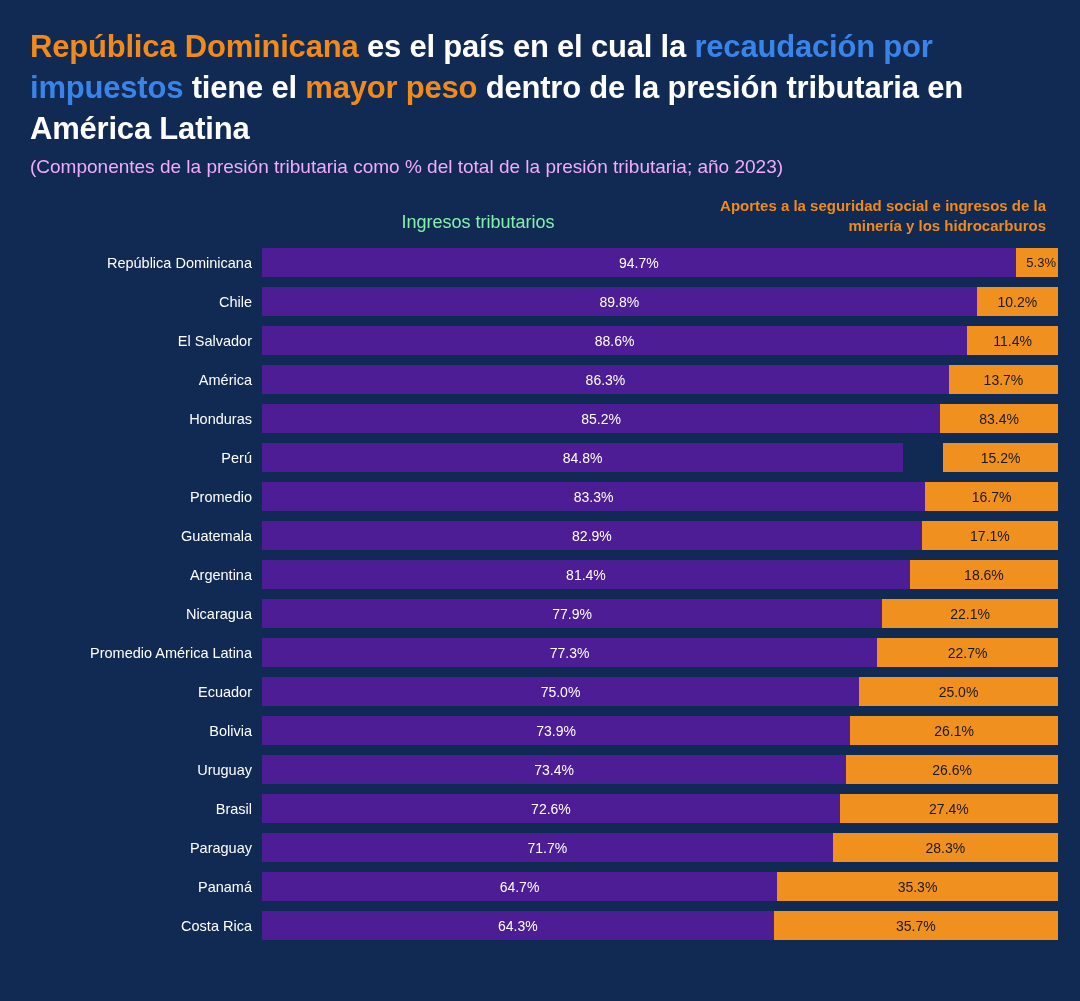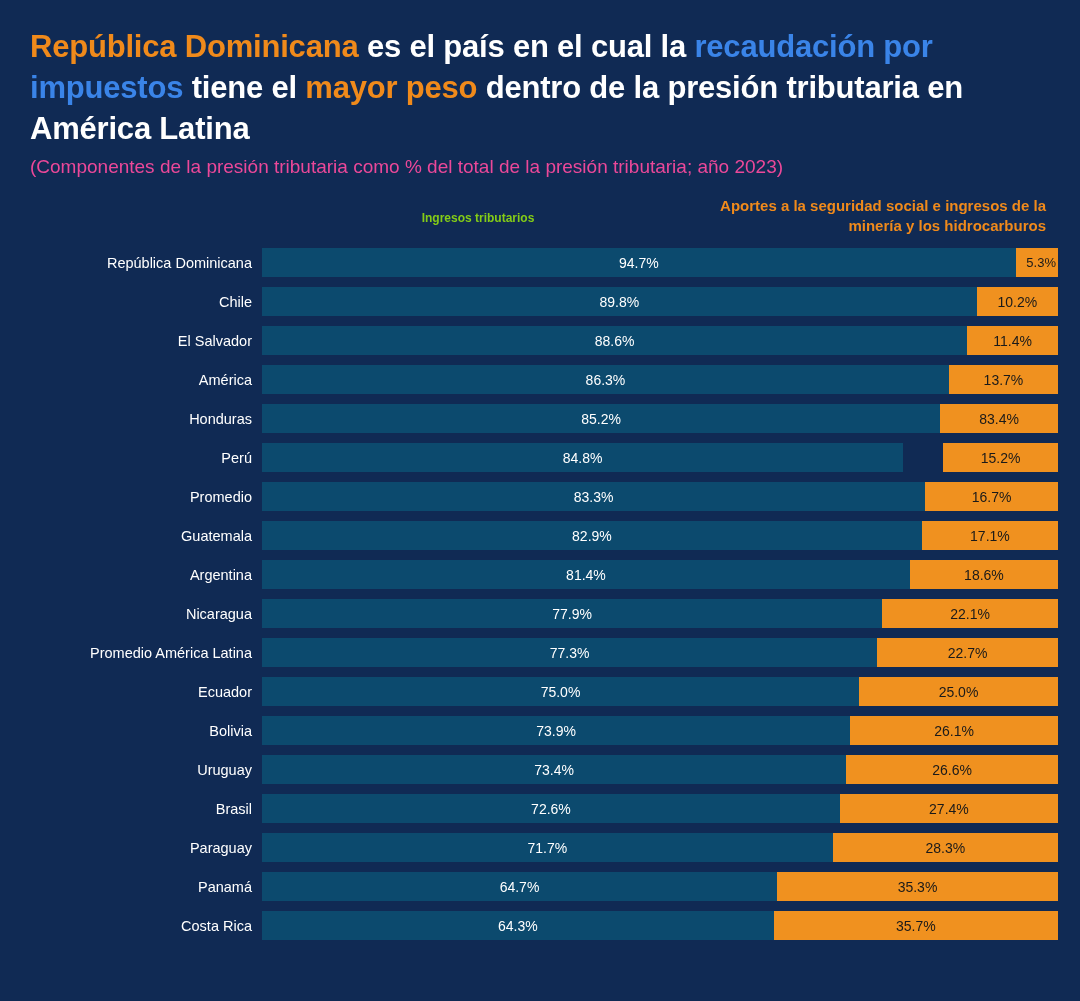--- a/index.html
+++ b/index.html
@@ -25,35 +25,35 @@
     font-weight: bold;
     line-height: 1.33;
     color: #ffffff;
     letter-spacing: -0.2px;
     margin: 0 0 6px 0;
   }
   .hl-orange { color: #f08a1b; }
   .hl-blue { color: #3a84e8; }
   .subtitle {
     font-size: 19px;
-    color: #ec4899;
+    color: #f0abfc;
     margin: 6px 0 0 0;
     font-weight: normal;
   }
   .legend {
     display: flex;
     margin-top: 18px;
     padding-left: 232px;
   }
   .legend-left {
     width: 432px;
     text-align: center;
-    color: #84cc16;
-    font-weight: bold;
-    font-size: 12px;
+    color: #86efac;
+    font-weight: normal;
+    font-size: 18px;
     line-height: 1.35;
     padding-top: 14px;
   }
   .legend-right {
     width: 352px;
     text-align: right;
     color: #f08a1b;
     font-weight: bold;
     font-size: 15px;
     line-height: 1.35;
@@ -86,21 +86,21 @@
   .seg {
     height: 100%;
     display: flex;
     align-items: center;
     justify-content: center;
     box-sizing: border-box;
     font-size: 14px;
     white-space: nowrap;
   }
   .seg-blue {
-    background: #0c4a6e;
+    background: #4c1d95;
     color: #ffffff;
   }
   .seg-orange {
     background: #f0911f;
     color: #1a1a1a;
   }
   .seg-orange.tiny {
     justify-content: flex-end;
     padding-right: 2px;
     font-size: 13px;

